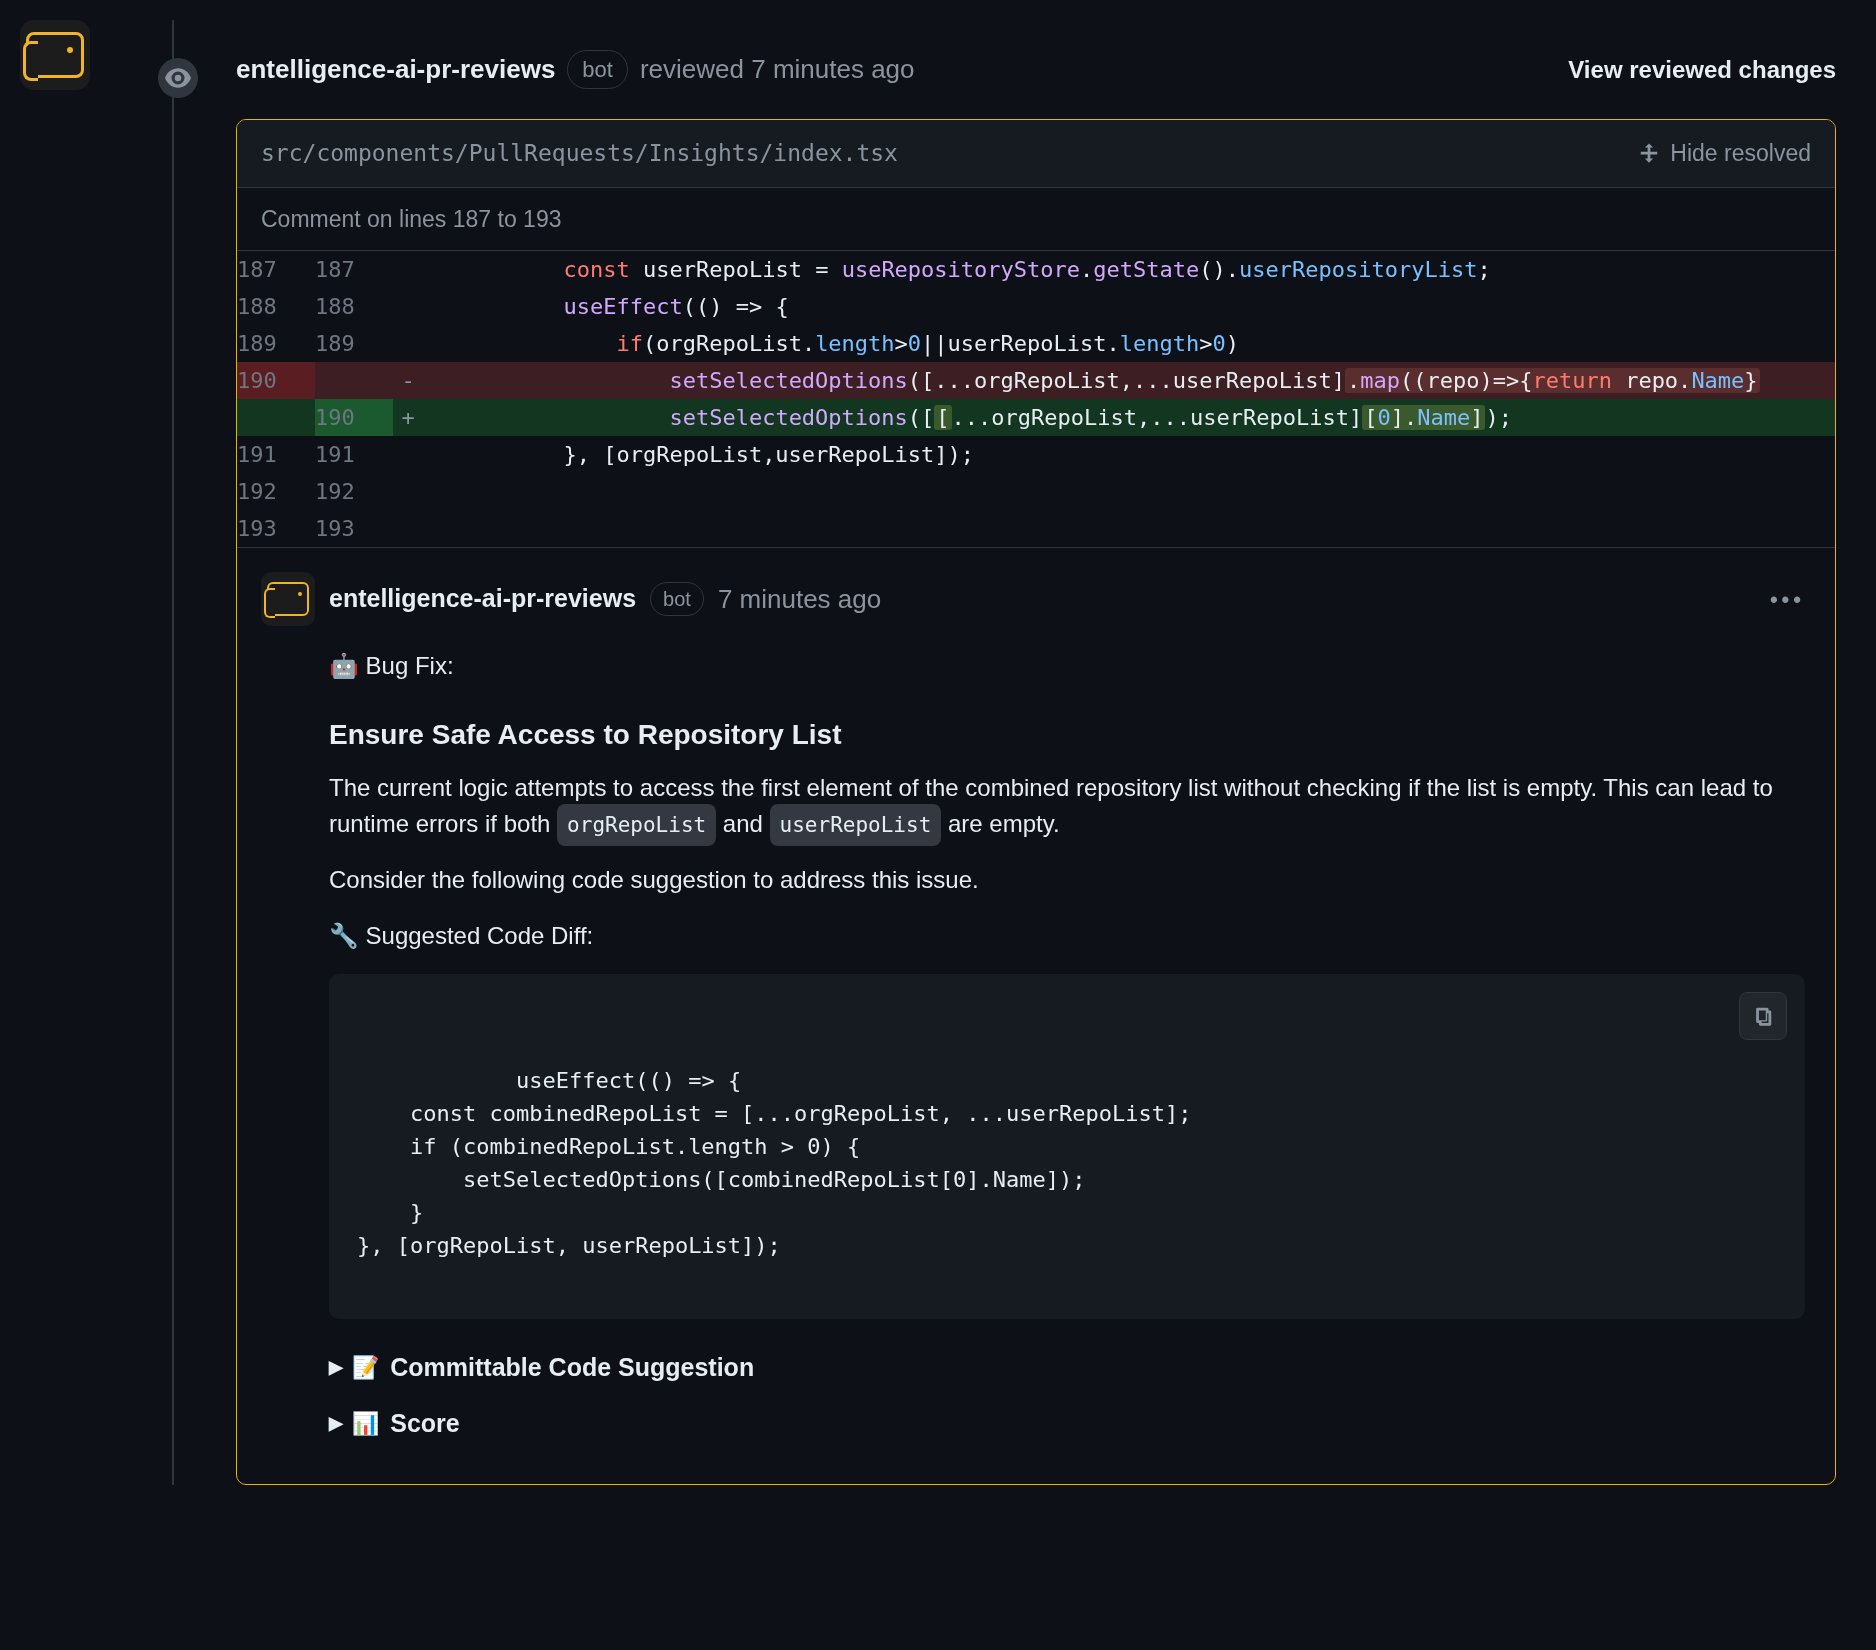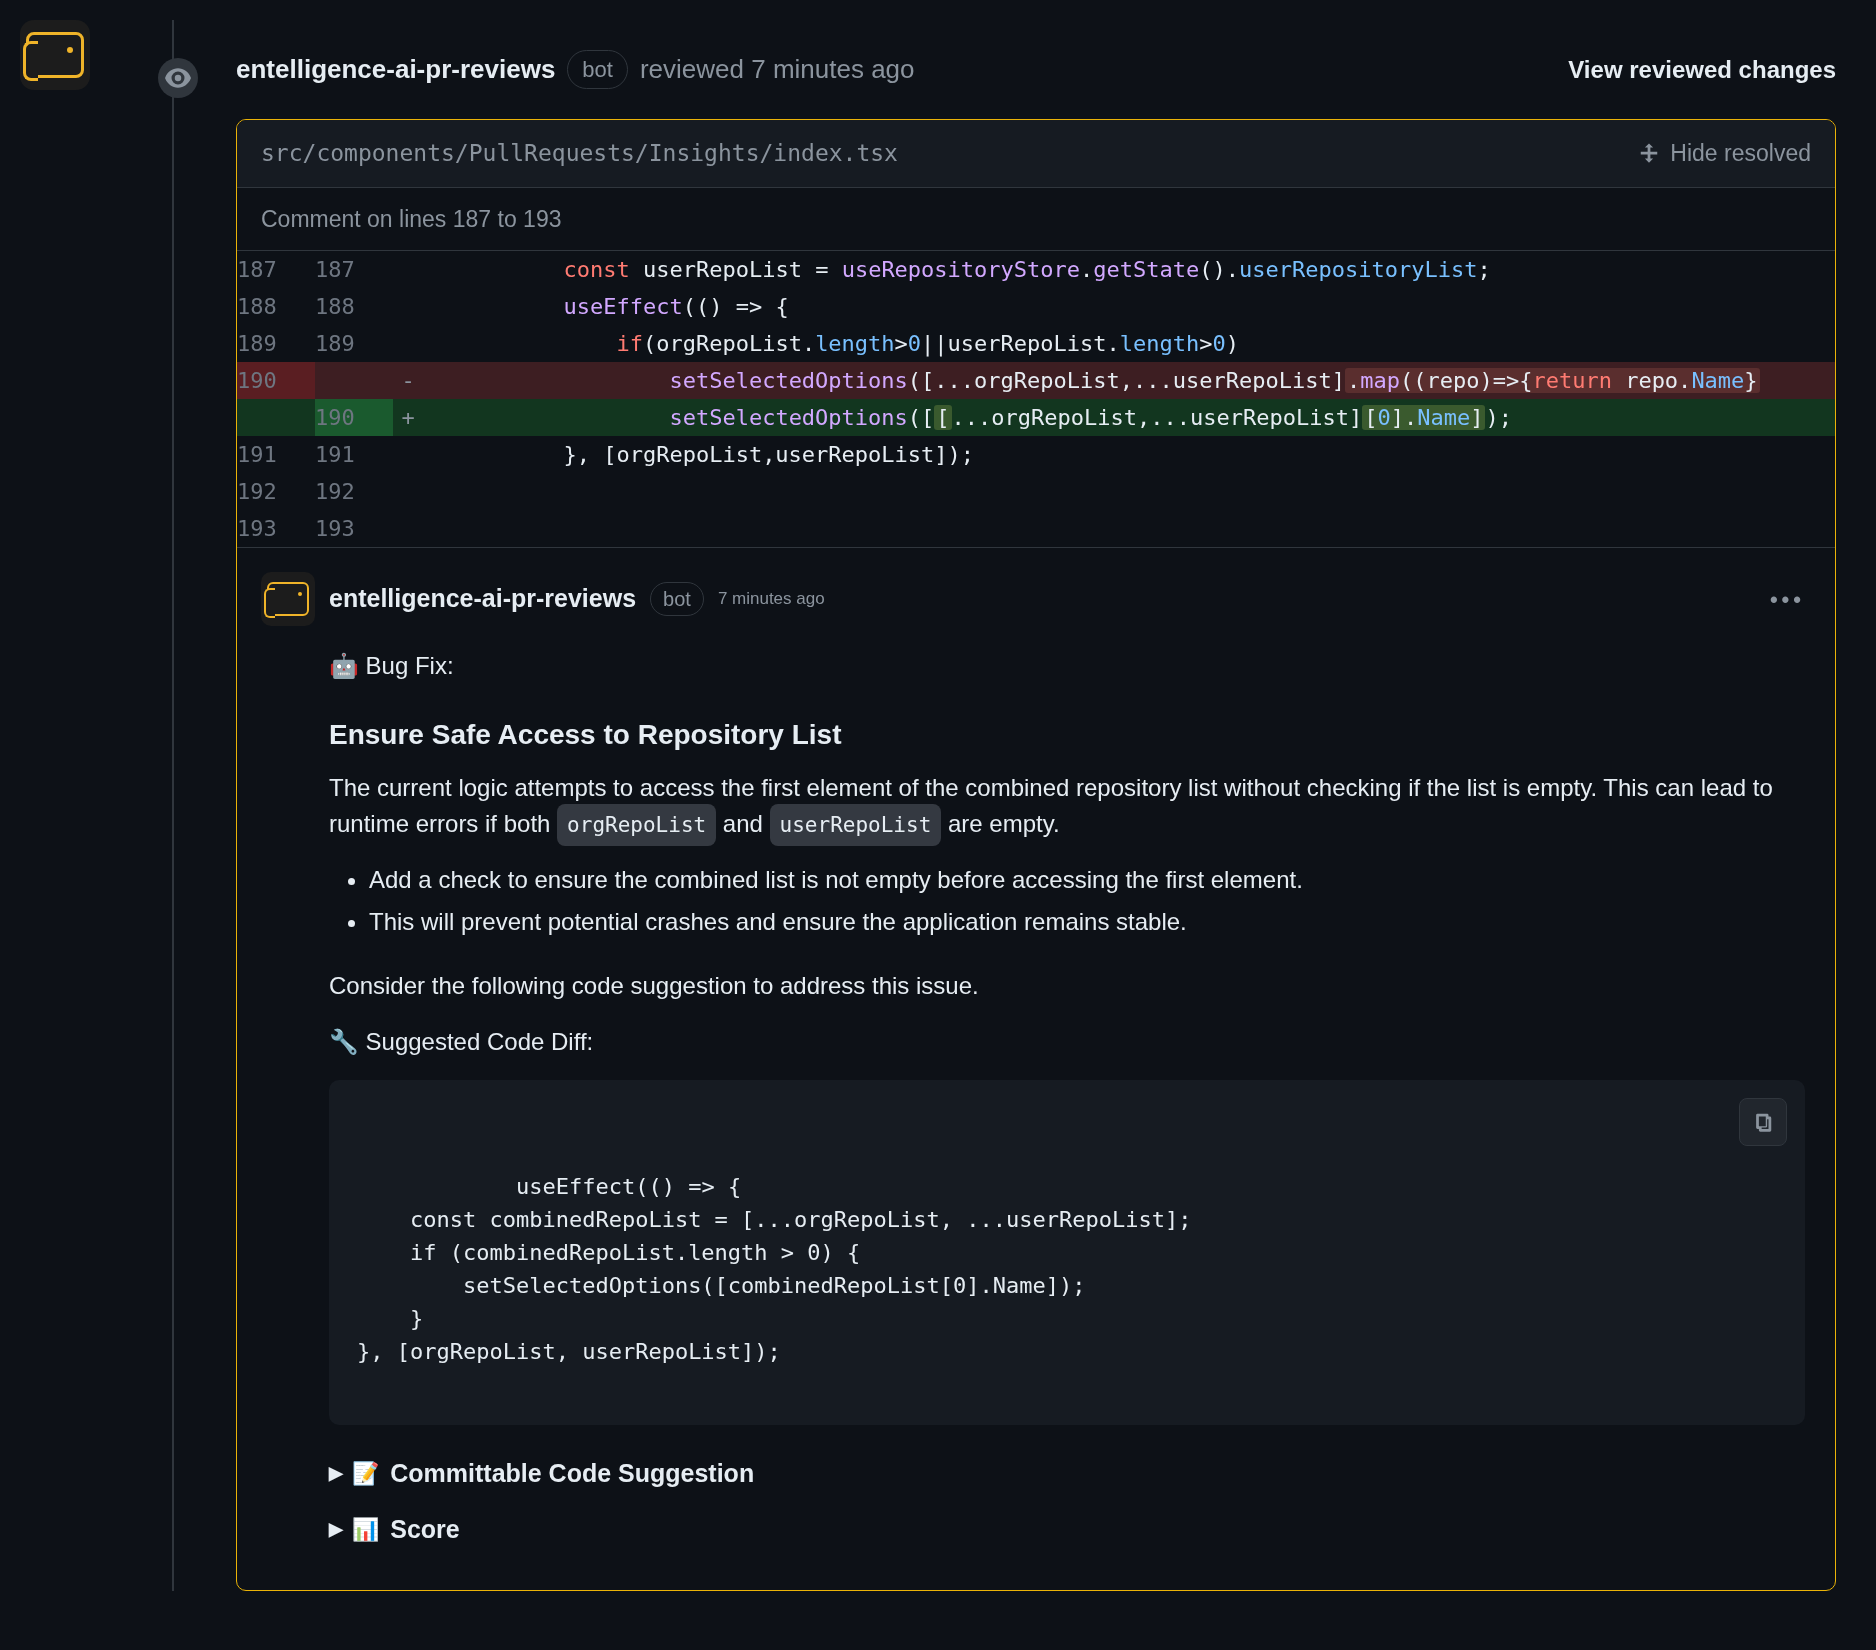--- a/index.html
+++ b/index.html
@@ -219,34 +219,30 @@
           </tbody>
         </table>
 
       <div class="comment-thread">
         <div class="thread-header">
           <div class="avatar-sm">
               <div class="avatar-sm-inner"></div>
             </div>
           <a class="author-link" style="font-size:25px">entelligence-ai-pr-reviews</a>
           <span class="bot-badge" style="font-size:20px;padding:1px 12px">bot</span>
-          <span class="muted" style="font-size:17px">7 minutes ago</span>
+          <span class="muted" style="font-size:26px">7 minutes ago</span>
           <span class="kebab">•••</span>
         </div>
 
         <div class="comment-body">
           <p>🤖 Bug Fix:</p>
           <h3>Ensure Safe Access to Repository List</h3>
           <p>
             <span>The current logic attempts to access the first element of the combined repository list without checking if the list is empty. This can lead to runtime errors if both </span><span class="inline-code">orgRepoList</span><span> and </span><span class="inline-code">userRepoList</span><span> are empty.</span>
           </p>
-          <ul id="bullets">
-              <li>Add a check to ensure the combined list is not empty before accessing the first element.</li>
-              <li>This will prevent potential crashes and ensure the application remains stable.</li>
-            </ul>
           <p>Consider the following code suggestion to address this issue.</p>
           <p>🔧 Suggested Code Diff:</p>
           <div class="codeblock">
             <div class="copy-btn">
               <svg width="22" height="22" viewBox="0 0 16 16" fill="#8b949e">
                   <path d="M4 2h7a1 1 0 011 1v1h1a1 1 0 011 1v9a1 1 0 01-1 1H6a1 1 0 01-1-1v-1H4a1 1 0 01-1-1V3a1 1 0 011-1zm1 2v7h5V4H5zm2 9h5V6h-1v5a1 1 0 01-1 1H7v1z"></path>
                 </svg>
             </div>
             <span id="suggested-code">useEffect(() =&gt; {
     const combinedRepoList = [...orgRepoList, ...userRepoList];

